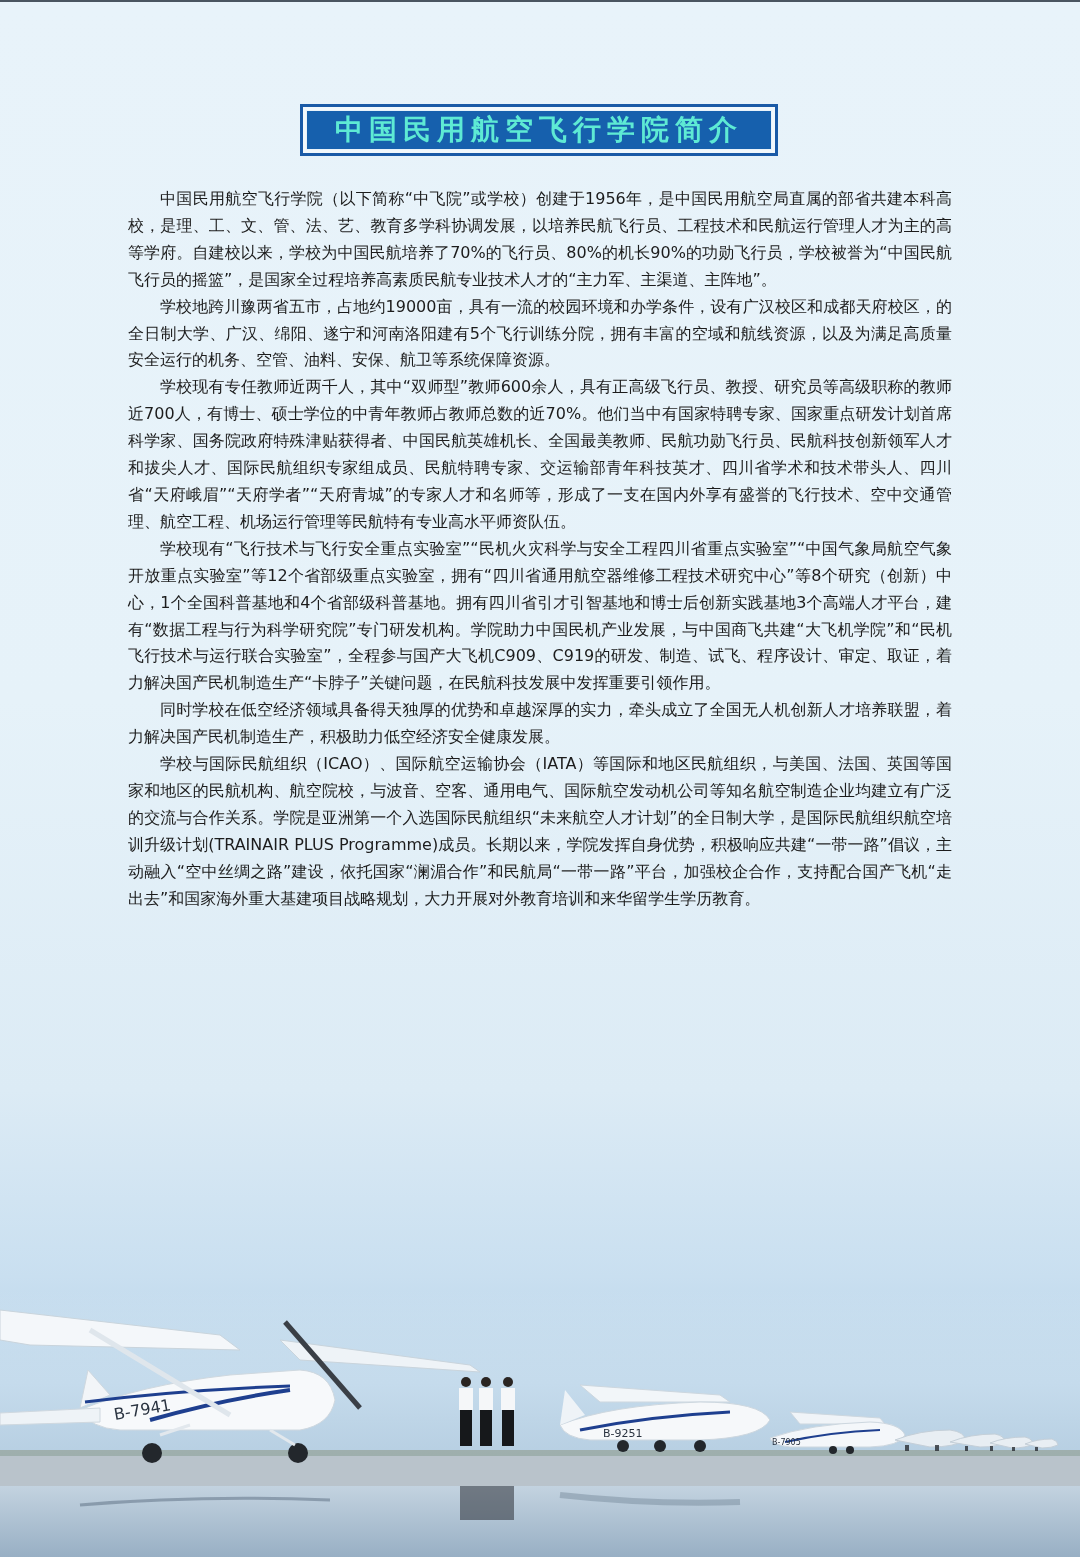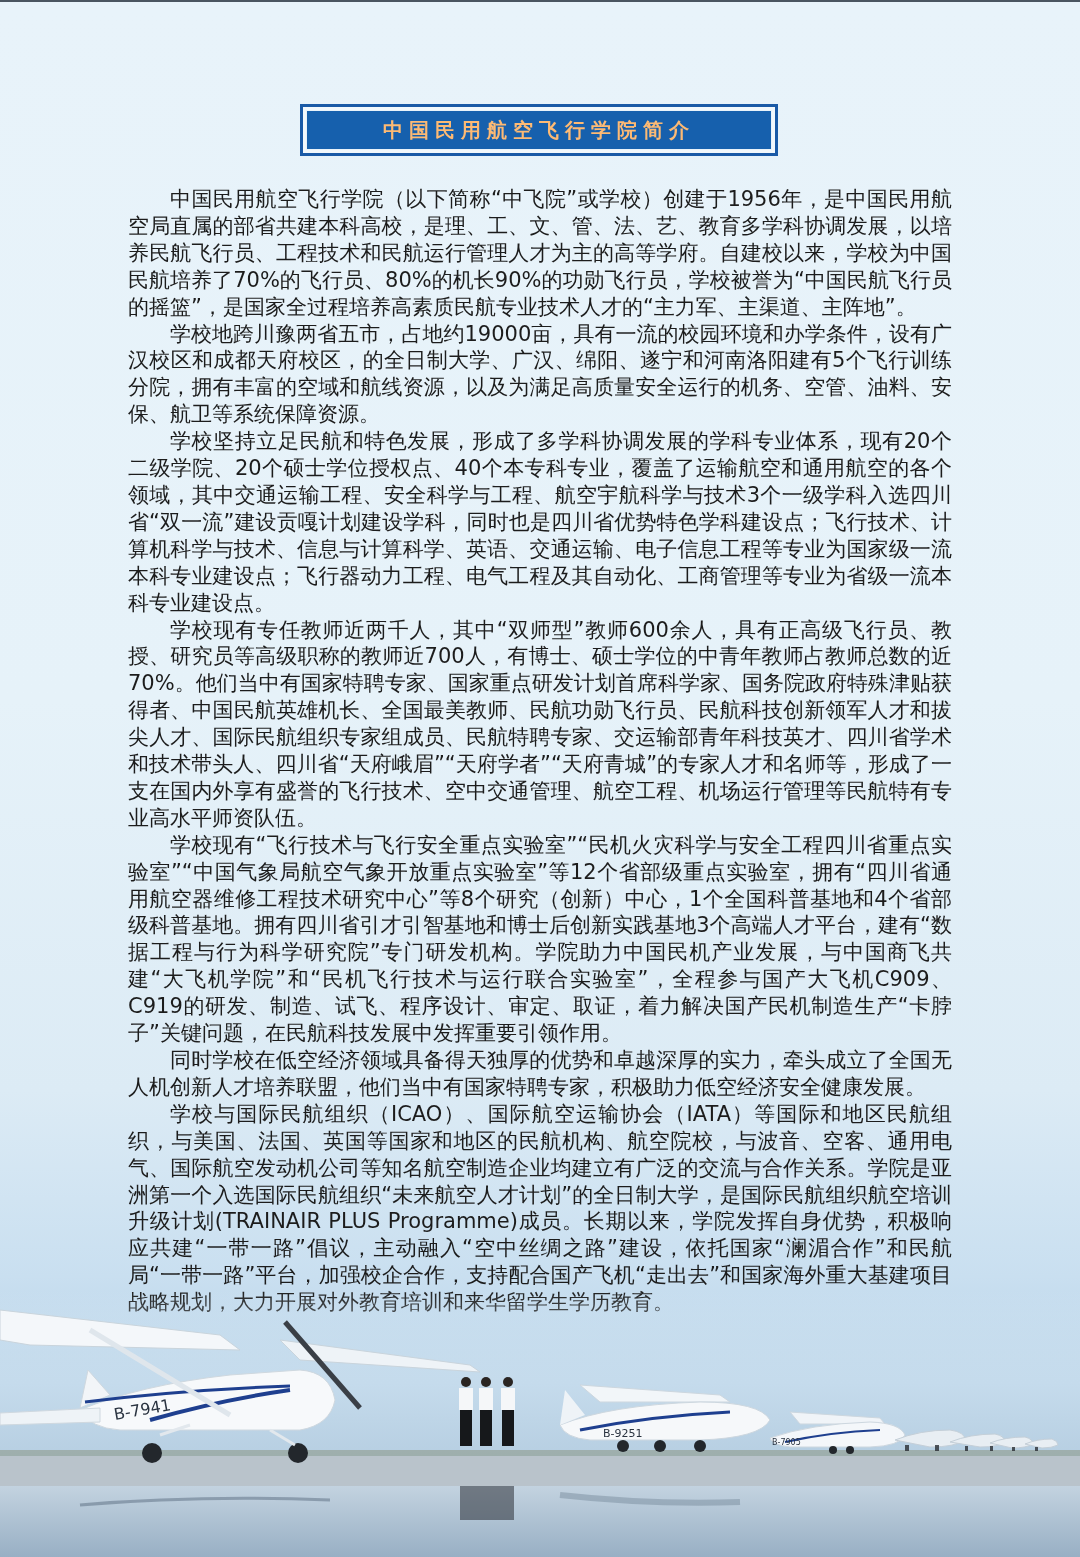--- a/index.html
+++ b/index.html
@@ -11,49 +11,48 @@
   .topline { position: absolute; top: 0; left: 0; width: 1080px; height: 2px; background: #4a5560; }
   .title-box {
     position: absolute; left: 300px; top: 104px; width: 478px; height: 52px;
     background: #f2f8fc; border: 3px solid #1a5aa6; box-sizing: border-box;
     padding: 3px;
   }
   .title-inner {
     width: 100%; height: 100%; background: #1660ad; box-sizing: border-box;
     border: 1px solid #e8f2fa;
     display: flex; align-items: center; justify-content: center;
-    color: #fdba74; font-size: 20px; letter-spacing: 6px; font-weight: bold;
+    color: #5eead4; font-size: 28px; letter-spacing: 6px; font-weight: bold;
   }
   .content {
     position: absolute; left: 128px; top: 186px; width: 824px;
-    color: #1c1c1c; font-size: 21px; line-height: 26.9px;
+    color: #1c1c1c; font-size: 16px; line-height: 26.9px;
     text-align: justify;
   }
   .content p { margin: 0; text-indent: 2em; }
   .photo {
     position: absolute; left: 0; top: 1290px; width: 1080px; height: 267px; overflow: hidden;
   }
   .photo svg { display: block; }
 </style>
 </head>
 <body>
 
 <div class="topline"></div>
 
 <div class="title-box">
   <div class="title-inner">中国民用航空飞行学院简介</div>
 </div>
 
 <div class="content">
   <p>中国民用航空飞行学院（以下简称“中飞院”或学校）创建于1956年，是中国民用航空局直属的部省共建本科高校，是理、工、文、管、法、艺、教育多学科协调发展，以培养民航飞行员、工程技术和民航运行管理人才为主的高等学府。自建校以来，学校为中国民航培养了70%的飞行员、80%的机长90%的功勋飞行员，学校被誉为“中国民航飞行员的摇篮”，是国家全过程培养高素质民航专业技术人才的“主力军、主渠道、主阵地”。</p>
   <p>学校地跨川豫两省五市，占地约19000亩，具有一流的校园环境和办学条件，设有广汉校区和成都天府校区，的全日制大学、广汉、绵阳、遂宁和河南洛阳建有5个飞行训练分院，拥有丰富的空域和航线资源，以及为满足高质量安全运行的机务、空管、油料、安保、航卫等系统保障资源。</p>
-  <p>学校坚持立足民航和特色发展，形成了多学科协调发展的学科专业体系，现有20个二级学院、20个硕士学位授权点、40个本专科专业，覆盖了运输航空和通用航空的各个领域，其中交通运输工程、安全科学与工程、航空宇航科学与技术3个一级学科入选四川省“双一流”建设贡嘎计划建设学科，同时也是四川省优势特色学科建设点；飞行技术、计算机科学与技术、信息与计算科学、英语、交通运输、电子信息工程等专业为国家级一流本科专业建设点；飞行器动力工程、电气工程及其自动化、工商管理等专业为省级一流本科专业建设点。</p>
   <p>学校现有专任教师近两千人，其中“双师型”教师600余人，具有正高级飞行员、教授、研究员等高级职称的教师近700人，有博士、硕士学位的中青年教师占教师总数的近70%。他们当中有国家特聘专家、国家重点研发计划首席科学家、国务院政府特殊津贴获得者、中国民航英雄机长、全国最美教师、民航功勋飞行员、民航科技创新领军人才和拔尖人才、国际民航组织专家组成员、民航特聘专家、交运输部青年科技英才、四川省学术和技术带头人、四川省“天府峨眉”“天府学者”“天府青城”的专家人才和名师等，形成了一支在国内外享有盛誉的飞行技术、空中交通管理、航空工程、机场运行管理等民航特有专业高水平师资队伍。</p>
   <p>学校现有“飞行技术与飞行安全重点实验室”“民机火灾科学与安全工程四川省重点实验室”“中国气象局航空气象开放重点实验室”等12个省部级重点实验室，拥有“四川省通用航空器维修工程技术研究中心”等8个研究（创新）中心，1个全国科普基地和4个省部级科普基地。拥有四川省引才引智基地和博士后创新实践基地3个高端人才平台，建有“数据工程与行为科学研究院”专门研发机构。学院助力中国民机产业发展，与中国商飞共建“大飞机学院”和“民机飞行技术与运行联合实验室”，全程参与国产大飞机C909、C919的研发、制造、试飞、程序设计、审定、取证，着力解决国产民机制造生产“卡脖子”关键问题，在民航科技发展中发挥重要引领作用。</p>
-  <p>同时学校在低空经济领域具备得天独厚的优势和卓越深厚的实力，牵头成立了全国无人机创新人才培养联盟，他们当中有国家特聘专家，积极助力低空经济安全健康发展。</p>
+  <p>同时学校在低空经济领域具备得天独厚的优势和卓越深厚的实力，牵头成立了全国无人机创新人才培养联盟，着力解决国产民机制造生产，积极助力低空经济安全健康发展。</p>
   <p>学校与国际民航组织（ICAO）、国际航空运输协会（IATA）等国际和地区民航组织，与美国、法国、英国等国家和地区的民航机构、航空院校，与波音、空客、通用电气、国际航空发动机公司等知名航空制造企业均建立有广泛的交流与合作关系。学院是亚洲第一个入选国际民航组织“未来航空人才计划”的全日制大学，是国际民航组织航空培训升级计划(TRAINAIR PLUS Programme)成员。长期以来，学院发挥自身优势，积极响应共建“一带一路”倡议，主动融入“空中丝绸之路”建设，依托国家“澜湄合作”和民航局“一带一路”平台，加强校企合作，支持配合国产飞机“走出去”和国家海外重大基建项目战略规划，大力开展对外教育培训和来华留学生学历教育。</p>
 </div>
 
 <div class="photo">
   <svg width="1080" height="267" viewBox="0 0 1080 267" xmlns="http://www.w3.org/2000/svg">
     <defs>
       <linearGradient id="sky" x1="0" y1="0" x2="0" y2="1">
         <stop offset="0" stop-color="#d6e8f4" stop-opacity="0"></stop>
         <stop offset="0.35" stop-color="#c5dbec"></stop>
         <stop offset="0.62" stop-color="#b7cfe2"></stop>

